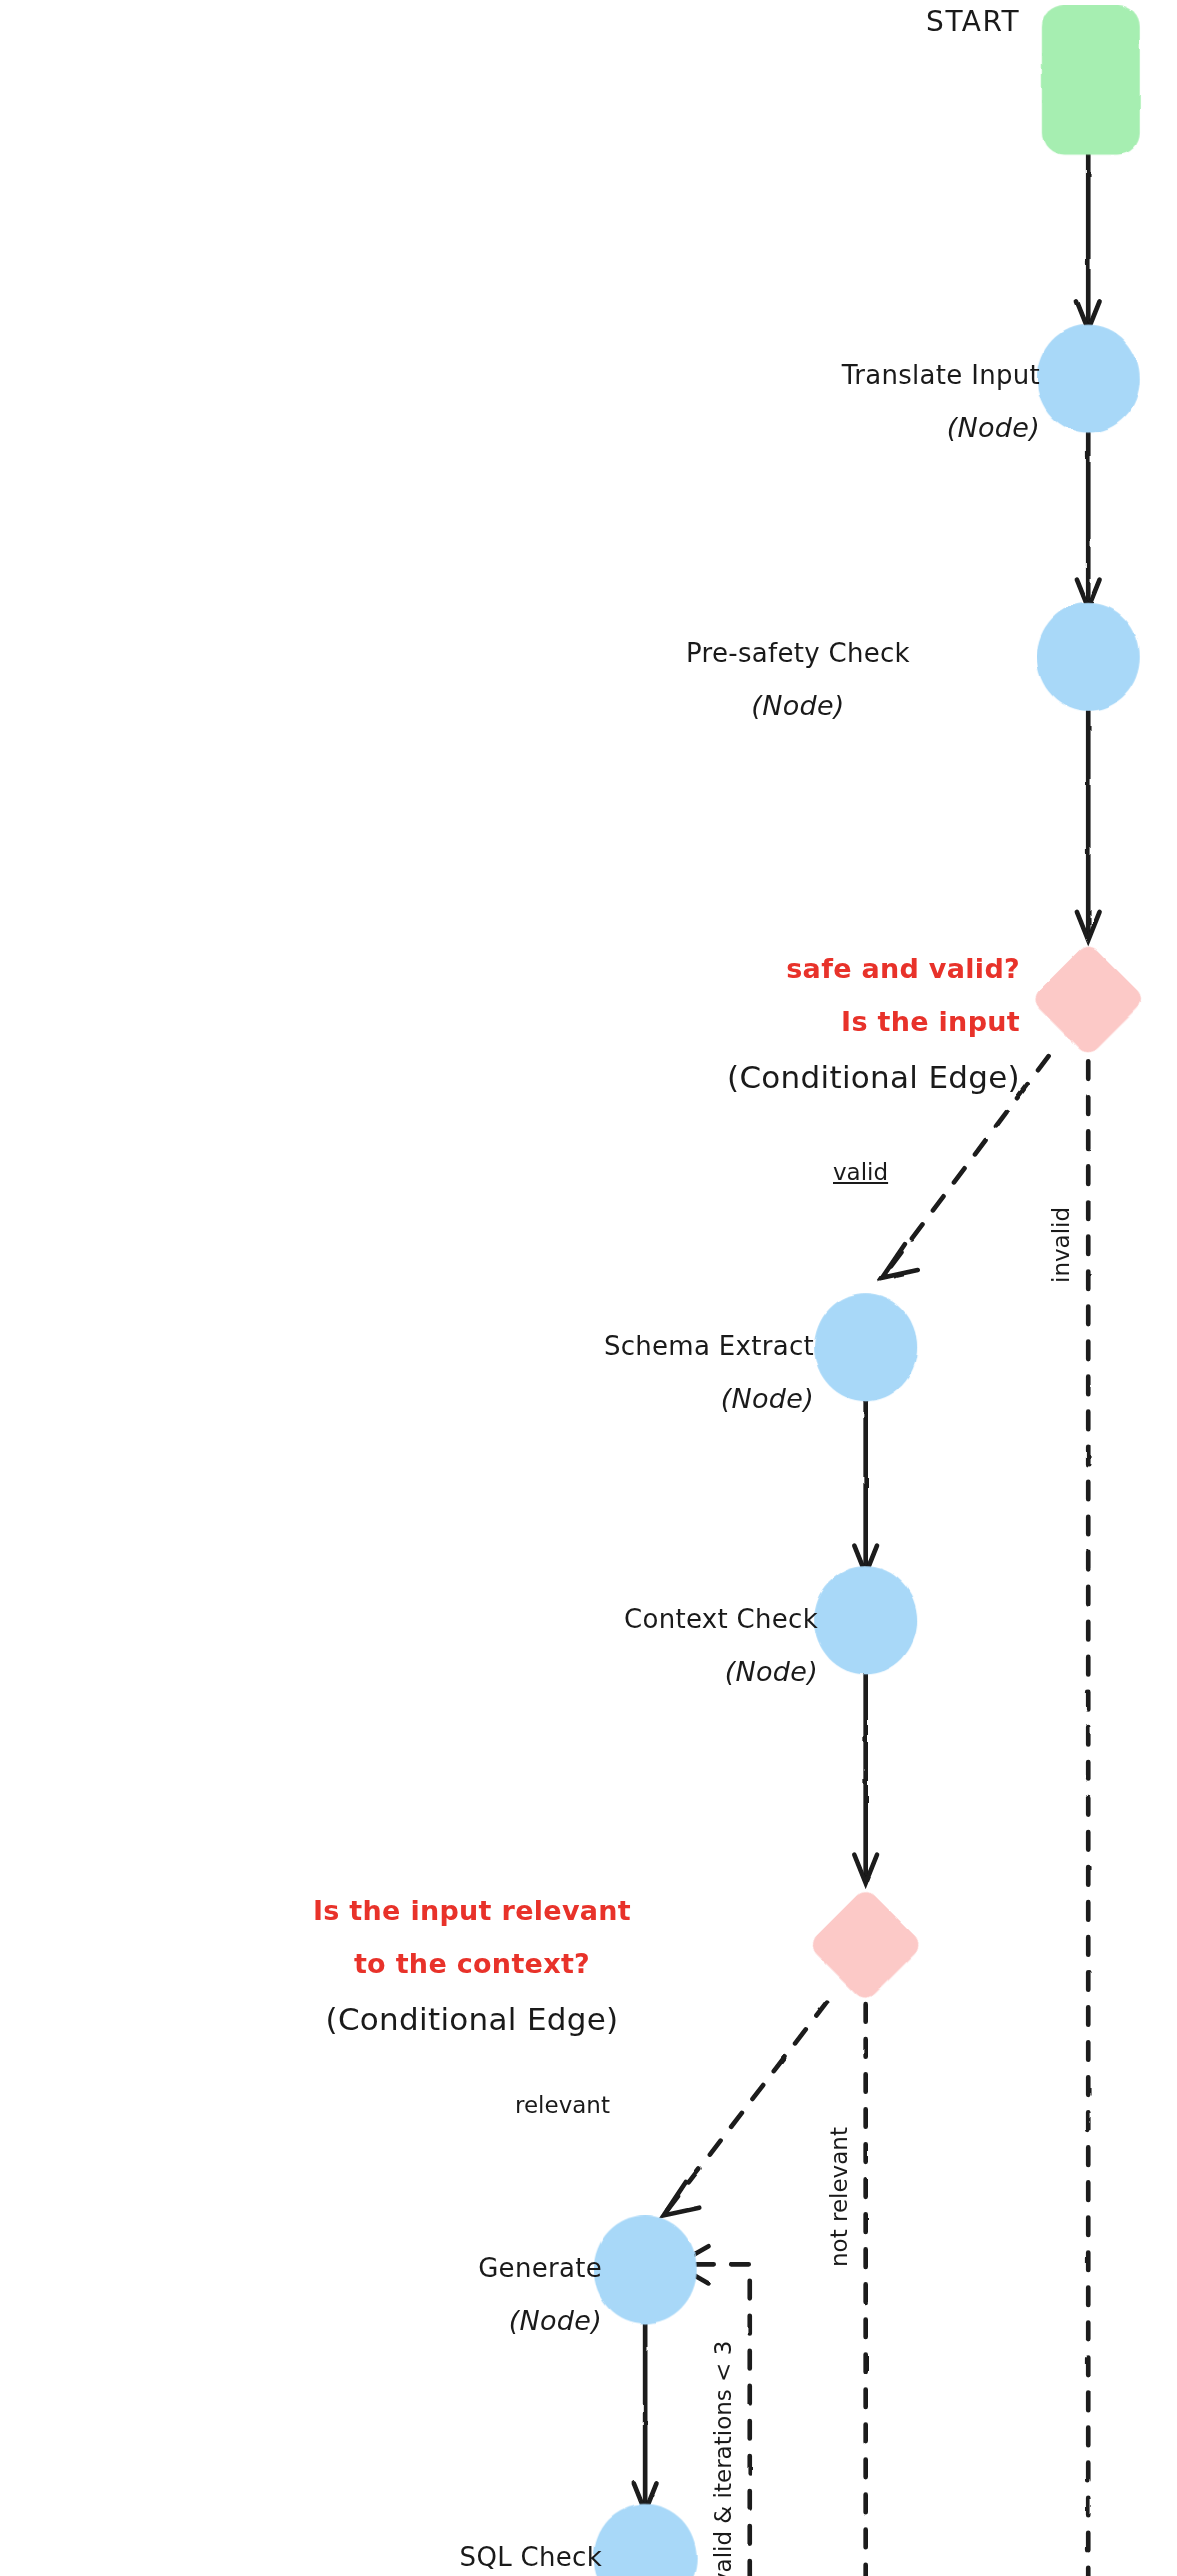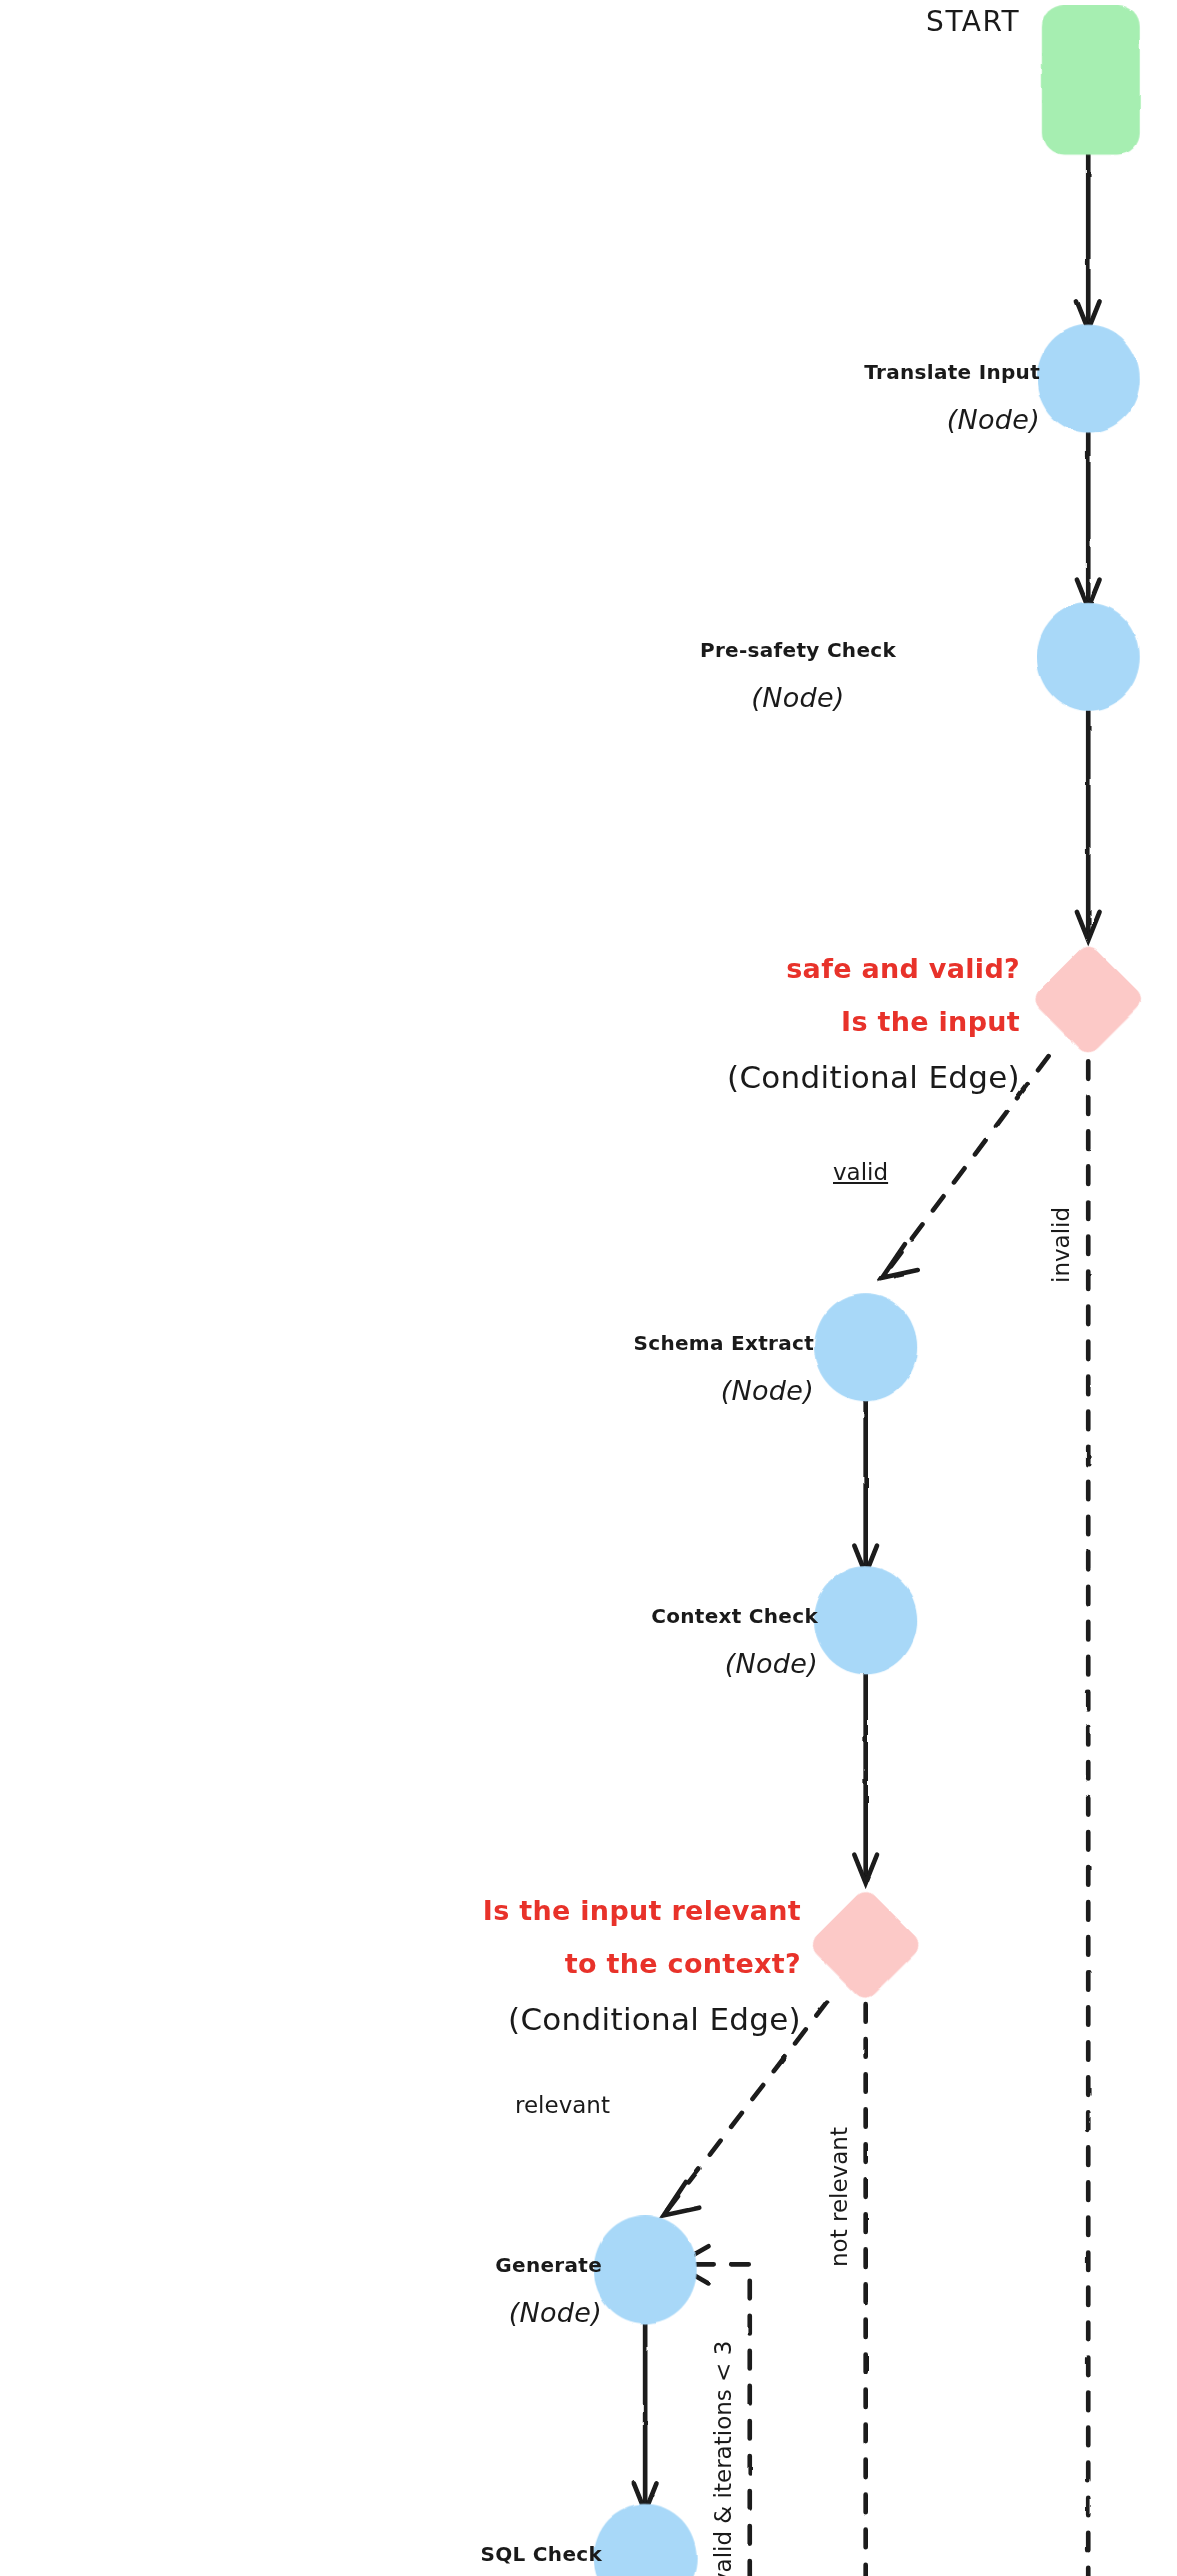--- a/index.html
+++ b/index.html
@@ -29,22 +29,22 @@
     position: absolute;
     text-align: center;
     color: #1a1a1a;
     font-family: "DejaVu Sans", sans-serif;
     line-height: 1.22;
     white-space: pre;
     pointer-events: none;
   }
   .node-label .title-line {
     display: block;
-    font-size: 20px;
-    font-weight: 700;
+    font-size: 26px;
+    font-weight: 400;
     letter-spacing: 0.3px;
   }
   .node-label .sub-line {
     display: block;
     font-size: 27px;
     font-weight: 400;
     font-style: italic;
     letter-spacing: 0.3px;
   }
   .cond-label .title-line {
@@ -206,21 +206,21 @@
   <div class="node-label" style="left:330px; top:1311px; width:484px; text-align:right;">
     <span class="title-line">Schema Extract</span>
     <span class="sub-line">(Node)</span>
   </div>
 
   <div class="node-label" style="left:334px; top:1584px; width:484px; text-align:right;">
     <span class="title-line">Context Check</span>
     <span class="sub-line">(Node)</span>
   </div>
 
-  <div class="node-label cond-label" style="left:157px; top:1875px; width:644px; text-align:right;">
+  <div class="node-label cond-label" style="left:150px; top:1875px; width:644px; ">
     <span class="title-line">Is the input relevant</span>
     <span class="title-line">to the context?</span>
     <span class="sub-line">(Conditional Edge)</span>
   </div>
 
   <div class="edge-label" style="left:515px; top:2092px;">relevant</div>
 
   <div class="edge-label vertical" style="left:826px; top:2267px;">not relevant</div>
 
   <div class="node-label" style="left:118px; top:2233px; width:484px; text-align:right;">

